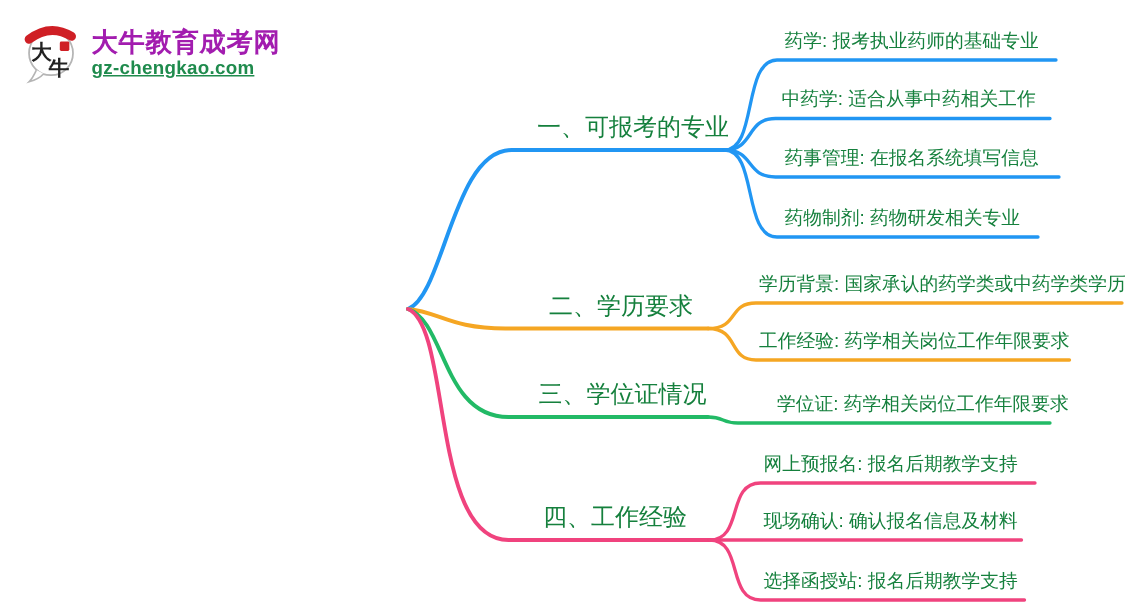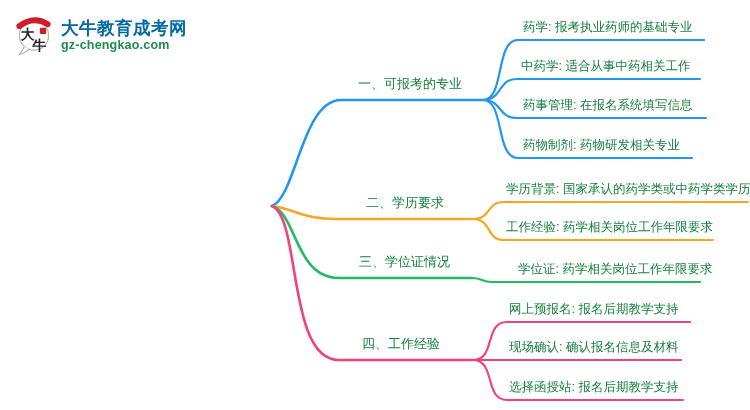--- a/index.html
+++ b/index.html
@@ -6,27 +6,27 @@
   .canvas{
     position:relative;width:750px;height:410px;background:#ffffff;
     overflow:hidden;font-family:"Liberation Sans", sans-serif;
   }
   svg.connectors{position:absolute;left:0;top:0;width:750px;height:410px;}
   svg.connectors path{fill:none;stroke-linecap:round;stroke-linejoin:round;}
   svg.connectors path.main{stroke-width:2.6;}
   svg.connectors path.sub{stroke-width:2.2;}
   .node{position:absolute;white-space:nowrap;color:#15803d;line-height:1.15;}
   .root-label{font-size:12.5px;}
-  .branch-label{font-size:13px;text-align:right;}
+  .branch-label{font-size:16px;text-align:right;}
   .leaf-label{font-size:12.5px;}
   .logo{position:absolute;left:13px;top:13px;display:flex;align-items:flex-start;gap:5px;}
   .logo-icon{width:43px;height:43px;flex:0 0 auto;}
   .logo-text{padding-top:6px;}
-  .site-name{font-size:17.5px;font-weight:bold;color:#0369a1;letter-spacing:.5px;line-height:1.1;}
-  .site-url{font-size:12.5px;font-weight:bold;color:#1F8B4D;letter-spacing:.2px;margin-top:1px;line-height:1.1;}
+  .site-name{font-size:17.5px;font-weight:bold;color:#a21caf;letter-spacing:.5px;line-height:1.1;}
+  .site-url{font-size:12.5px;font-weight:bold;color:#1F8B4D;letter-spacing:.2px;margin-top:1px;line-height:1.1;text-decoration:underline;}
 </style>
 </head>
 <body>
 
 <div class="canvas">
 
   <svg class="connectors" viewBox="0 0 750 410" aria-hidden="true">
     <g>
       <path class="main" d="M272 206 C296 197 302 100 341 100 H483" stroke="#2196F3"></path>
       <path class="sub" d="M483 100 C505 100 495 40 518 40 H704" stroke="#2196F3"></path>

